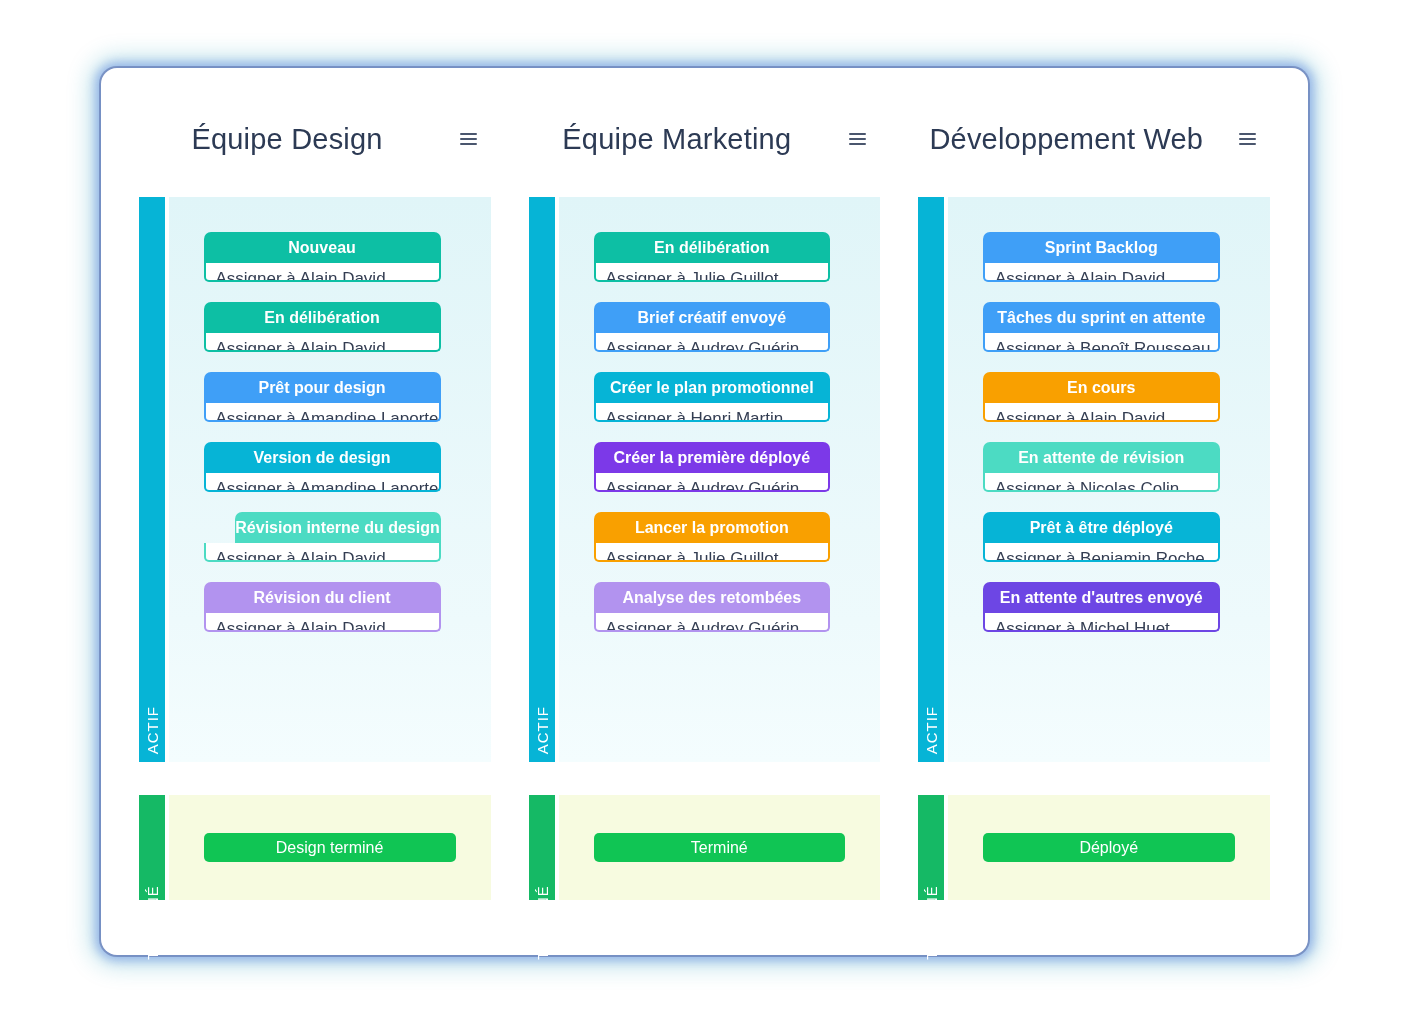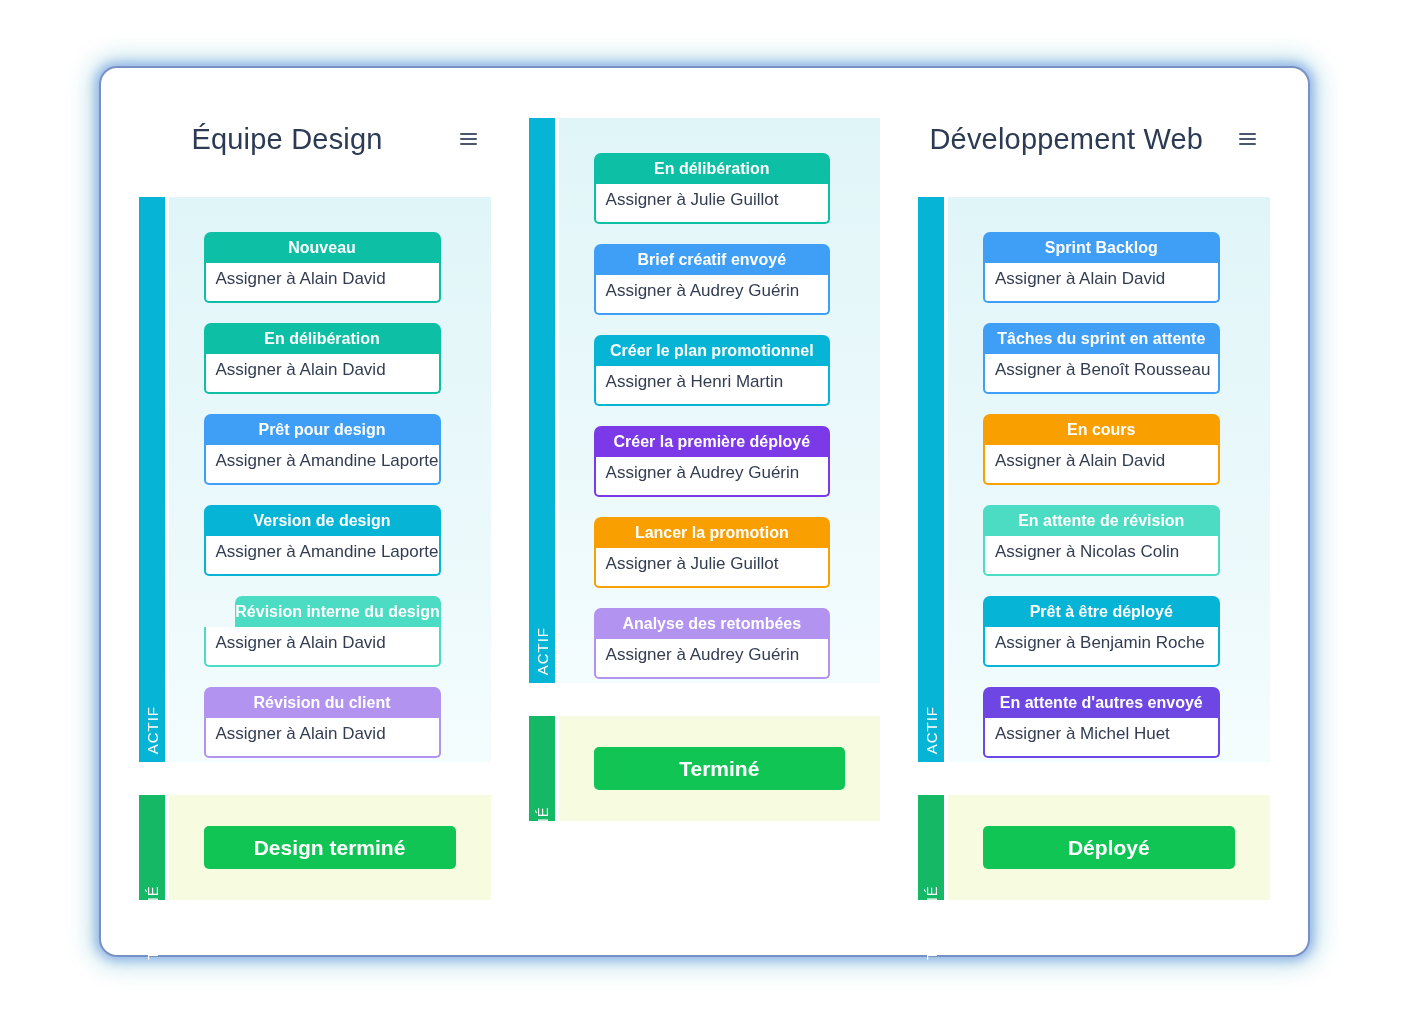--- a/index.html
+++ b/index.html
@@ -93,44 +93,44 @@
   }
   .done-panel {
     flex: 1;
     background: #f7fbe0;
     display: flex;
     align-items: center;
     padding: 0 35px;
   }
   .done-button {
     flex: 1;
-    height: 43px;
+    height: 29px;
     border: none;
     border-radius: 5px;
     background: #10c554;
     color: #ffffff;
     font-family: "Liberation Sans", sans-serif;
-    font-size: 21px;
-    font-weight: 700;
+    font-size: 16px;
+    font-weight: 400;
     cursor: pointer;
   }
   .card { margin-bottom: 20px; cursor: pointer; }
   .card-status {
     height: 31px;
     line-height: 31px;
     text-align: center;
     color: #ffffff;
     font-size: 16px;
     font-weight: 700;
     border-radius: 7px 7px 0 0;
     overflow: hidden;
     white-space: nowrap;
   }
   .card-assignee {
-    height: 40px;
+    height: 19px;
     line-height: 32px;
     background: #ffffff;
     border: 2px solid;
     border-top: none;
     border-radius: 0 0 5px 5px;
     padding-left: 10px;
     font-size: 17px;
     color: #333d52;
     white-space: nowrap;
     overflow: hidden;
@@ -190,20 +190,28 @@
       <div class="rail done-rail">
         <div class="rail-label">TERMINÉ</div>
       </div>
       <div class="done-panel">
         <button class="done-button">Design terminé</button>
       </div>
     </div>
   </div>
 
   <div class="column">
+    <div class="col-header">
+      <div class="col-title">Équipe Marketing</div>
+      <div class="menu-icon">
+        <span></span>
+            <span></span>
+            <span></span>
+      </div>
+    </div>
     <div class="section active-section">
       <div class="rail active-rail">
         <div class="rail-label">ACTIF</div>
       </div>
       <div class="active-panel">
   <div class="card">
     <div class="card-status" style="background: rgb(13, 191, 164);">En délibération</div>
     <div class="card-assignee" style="border-color: rgb(13, 191, 164);">Assigner à Julie Guillot</div>
   </div>
 

